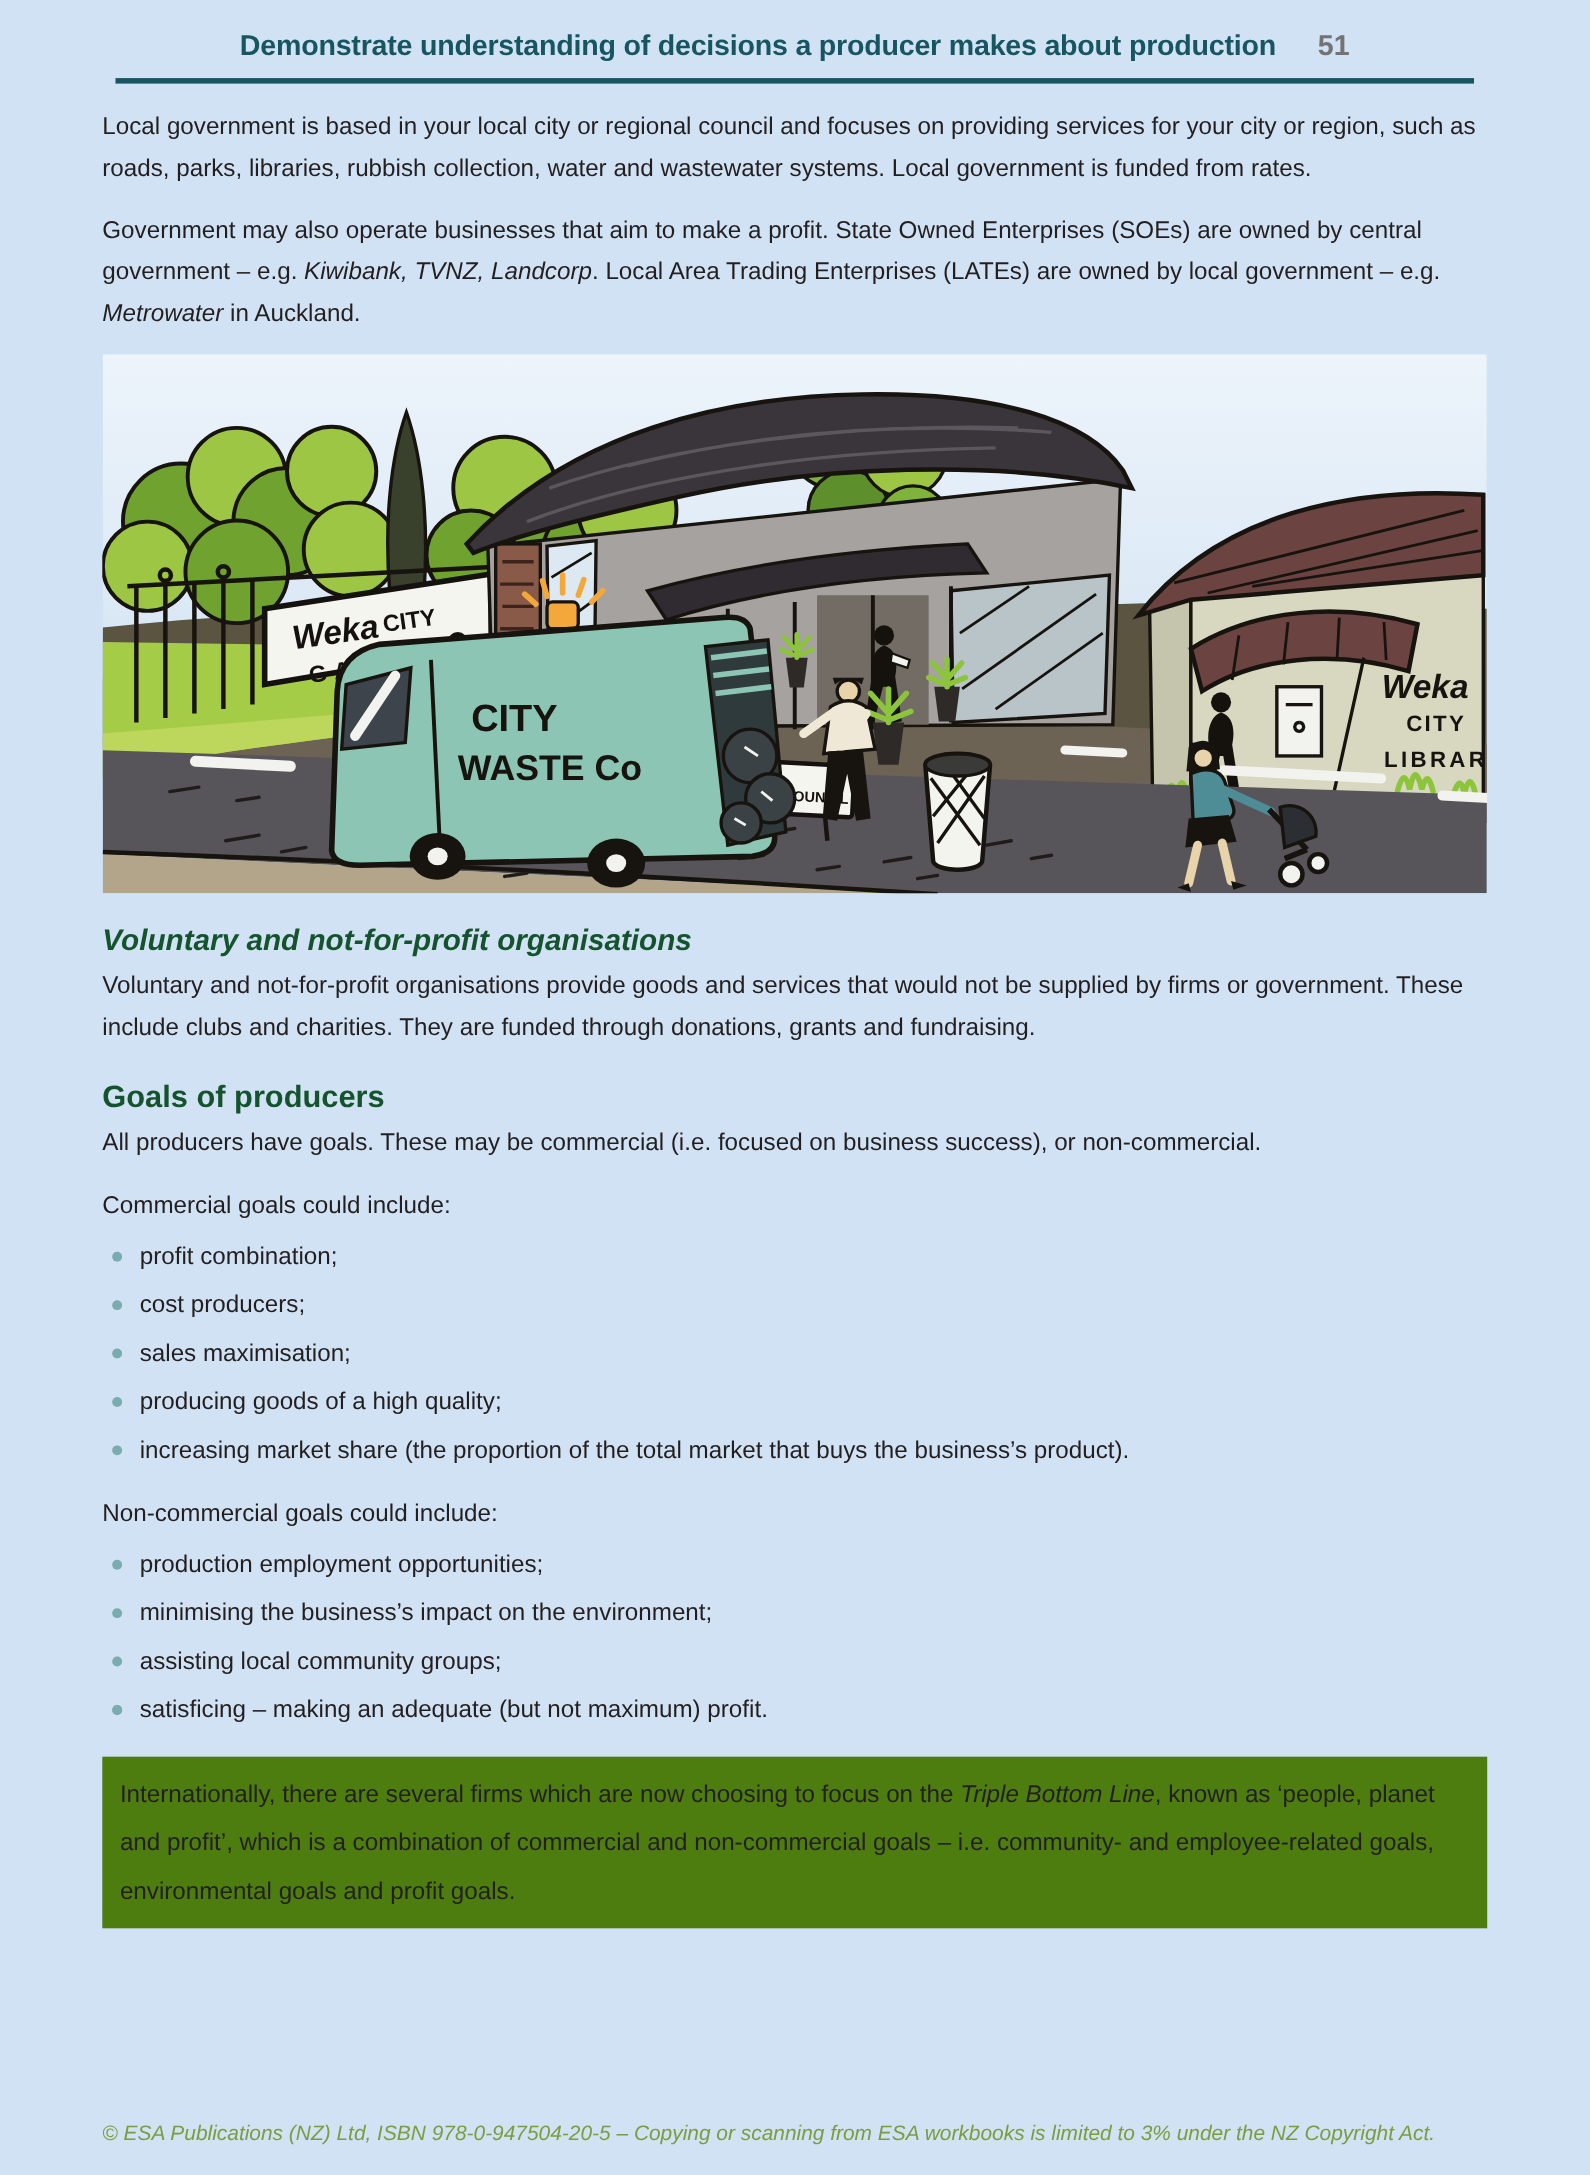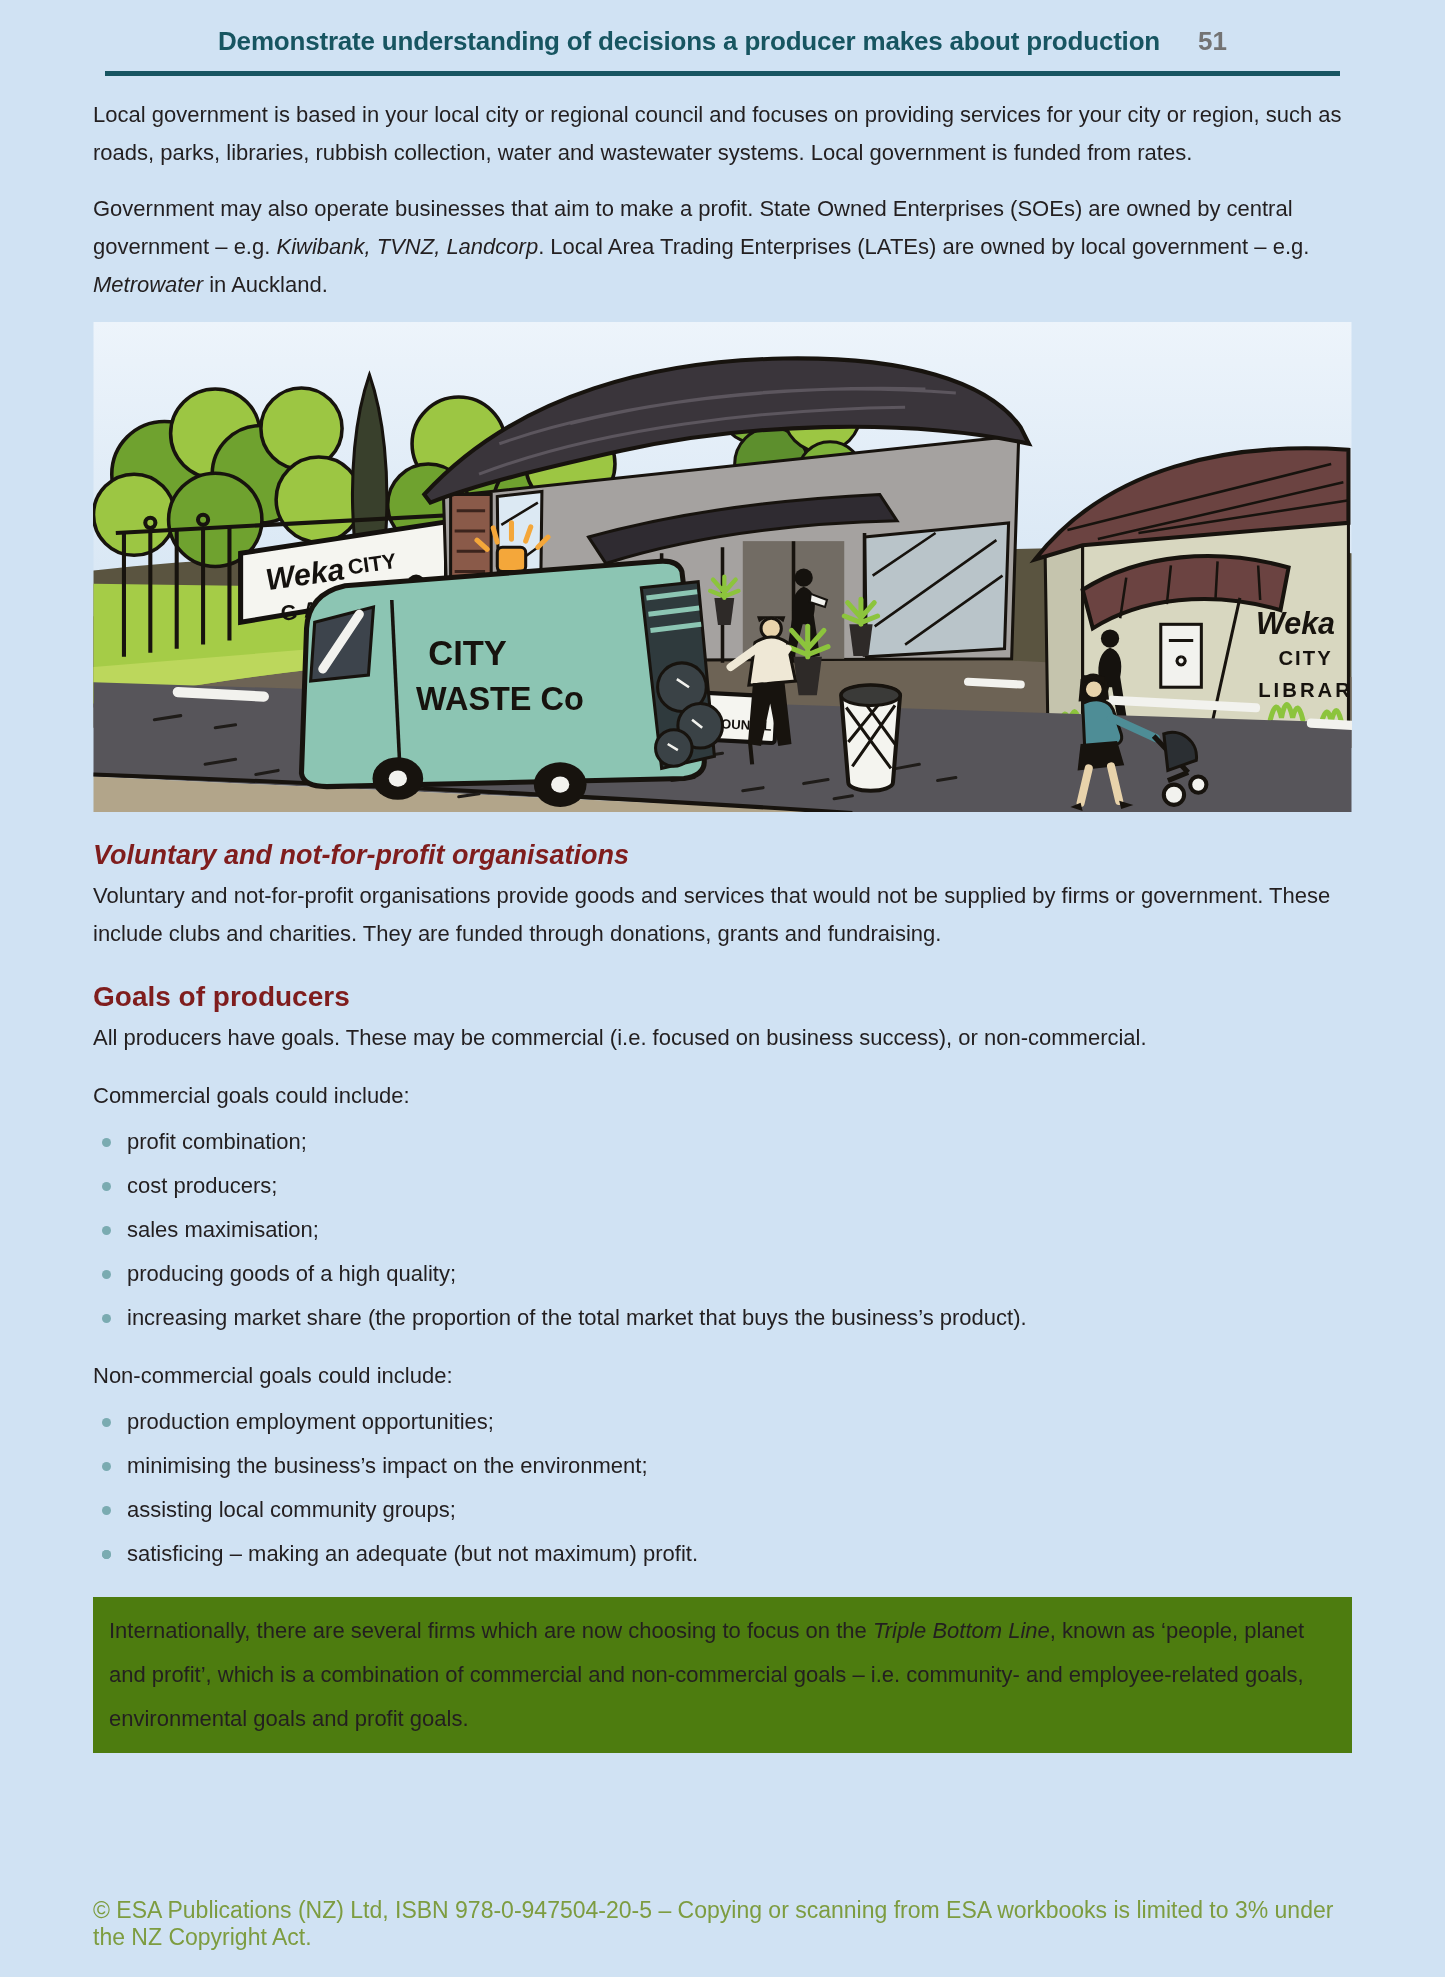--- a/index.html
+++ b/index.html
@@ -12,31 +12,31 @@
   .pagenum{font-size:26px;font-weight:bold;color:#737373;margin-left:38px;}
   .rule{border:0;border-top:5px solid #175561;margin:14px 12px 20px 12px;}
   
   p.body{font-size:22px;line-height:38px;margin:0 0 18px 0;}
   p.body .it, .it{font-style:italic;}
   
   .illustration-wrap{margin:4px 0 24px 0;line-height:0;}
   svg{display:block;}
   svg text{font-family:"Liberation Sans",sans-serif;}
   
-  h2.sec{color:#7f1d1d;margin:28px 0 6px 0;}
+  h2.sec{color:#14532d;margin:28px 0 6px 0;}
   h2.voluntary{font-size:27px;font-style:italic;}
   h2.goals{font-size:28px;}
   p.lead{font-size:22px;line-height:38px;margin:20px 0 8px 0;}
   ul.goal-list{list-style:none;margin:4px 0 10px 0;padding:0;}
   ul.goal-list li{position:relative;padding-left:34px;margin:0 0 6px 0;font-size:22px;line-height:38px;}
   .dot{position:absolute;left:9px;top:15px;width:9px;height:9px;border-radius:50%;background:#7aabb1;}
   
   .infobox{background:#4d7c0f;margin-top:24px;padding:12px 16px;font-size:22px;line-height:44px;}
   
-  .footer{position:absolute;left:93px;right:93px;bottom:26px;font-size:23px;color:#7d9c40;}
+  .footer{position:absolute;left:93px;right:93px;bottom:26px;font-size:19px;font-style:italic;color:#7d9c40;}
 </style>
 </head>
 <body>
 
 <div class="page">
   <div class="content">
 
     <div class="title-row">
       <h1>Demonstrate understanding of decisions a producer makes about production</h1>
       <span class="pagenum">51</span>

